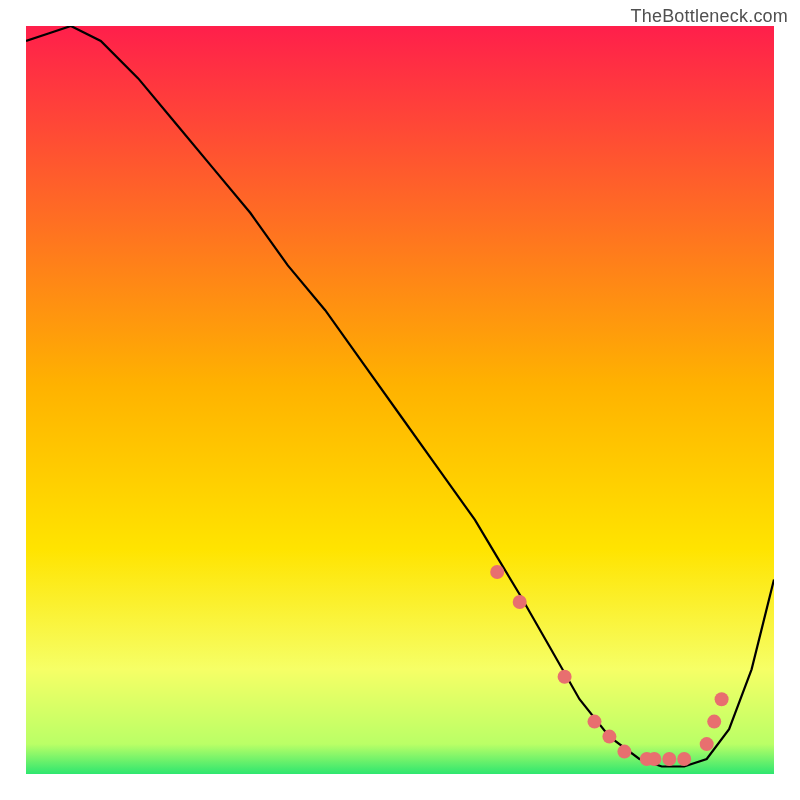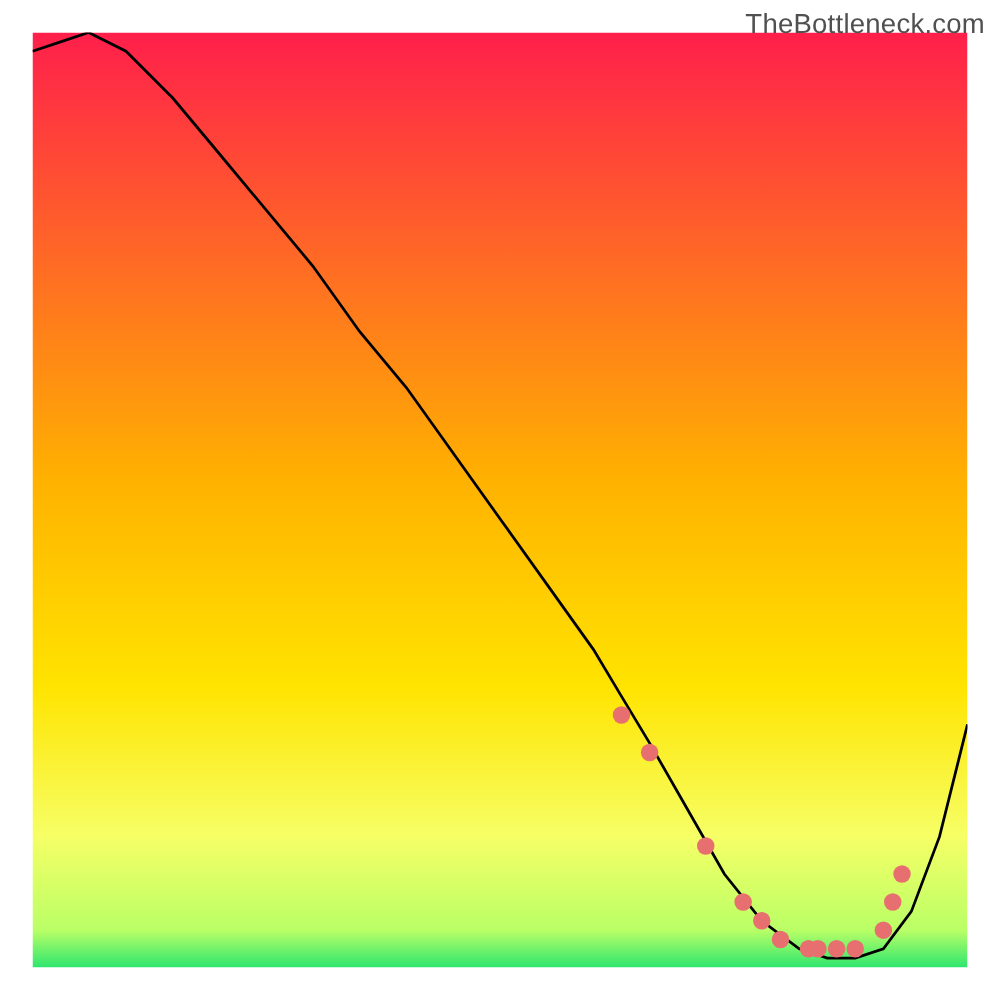--- a/index.html
+++ b/index.html
@@ -9,21 +9,21 @@
     background: #ffffff;
     font-family: Arial, Helvetica, sans-serif;
     position: relative;
     overflow: hidden;
   }
   .watermark {
     position: absolute;
     top: 6px;
     right: 12px;
     color: #505050;
-    font-size: 22px;
+    font-size: 18px;
     font-weight: 500;
     z-index: 10;
     letter-spacing: 0.2px;
   }
   .chart-area {
     position: absolute;
     left: 26px;
     top: 26px;
     width: 748px;
     height: 748px;

